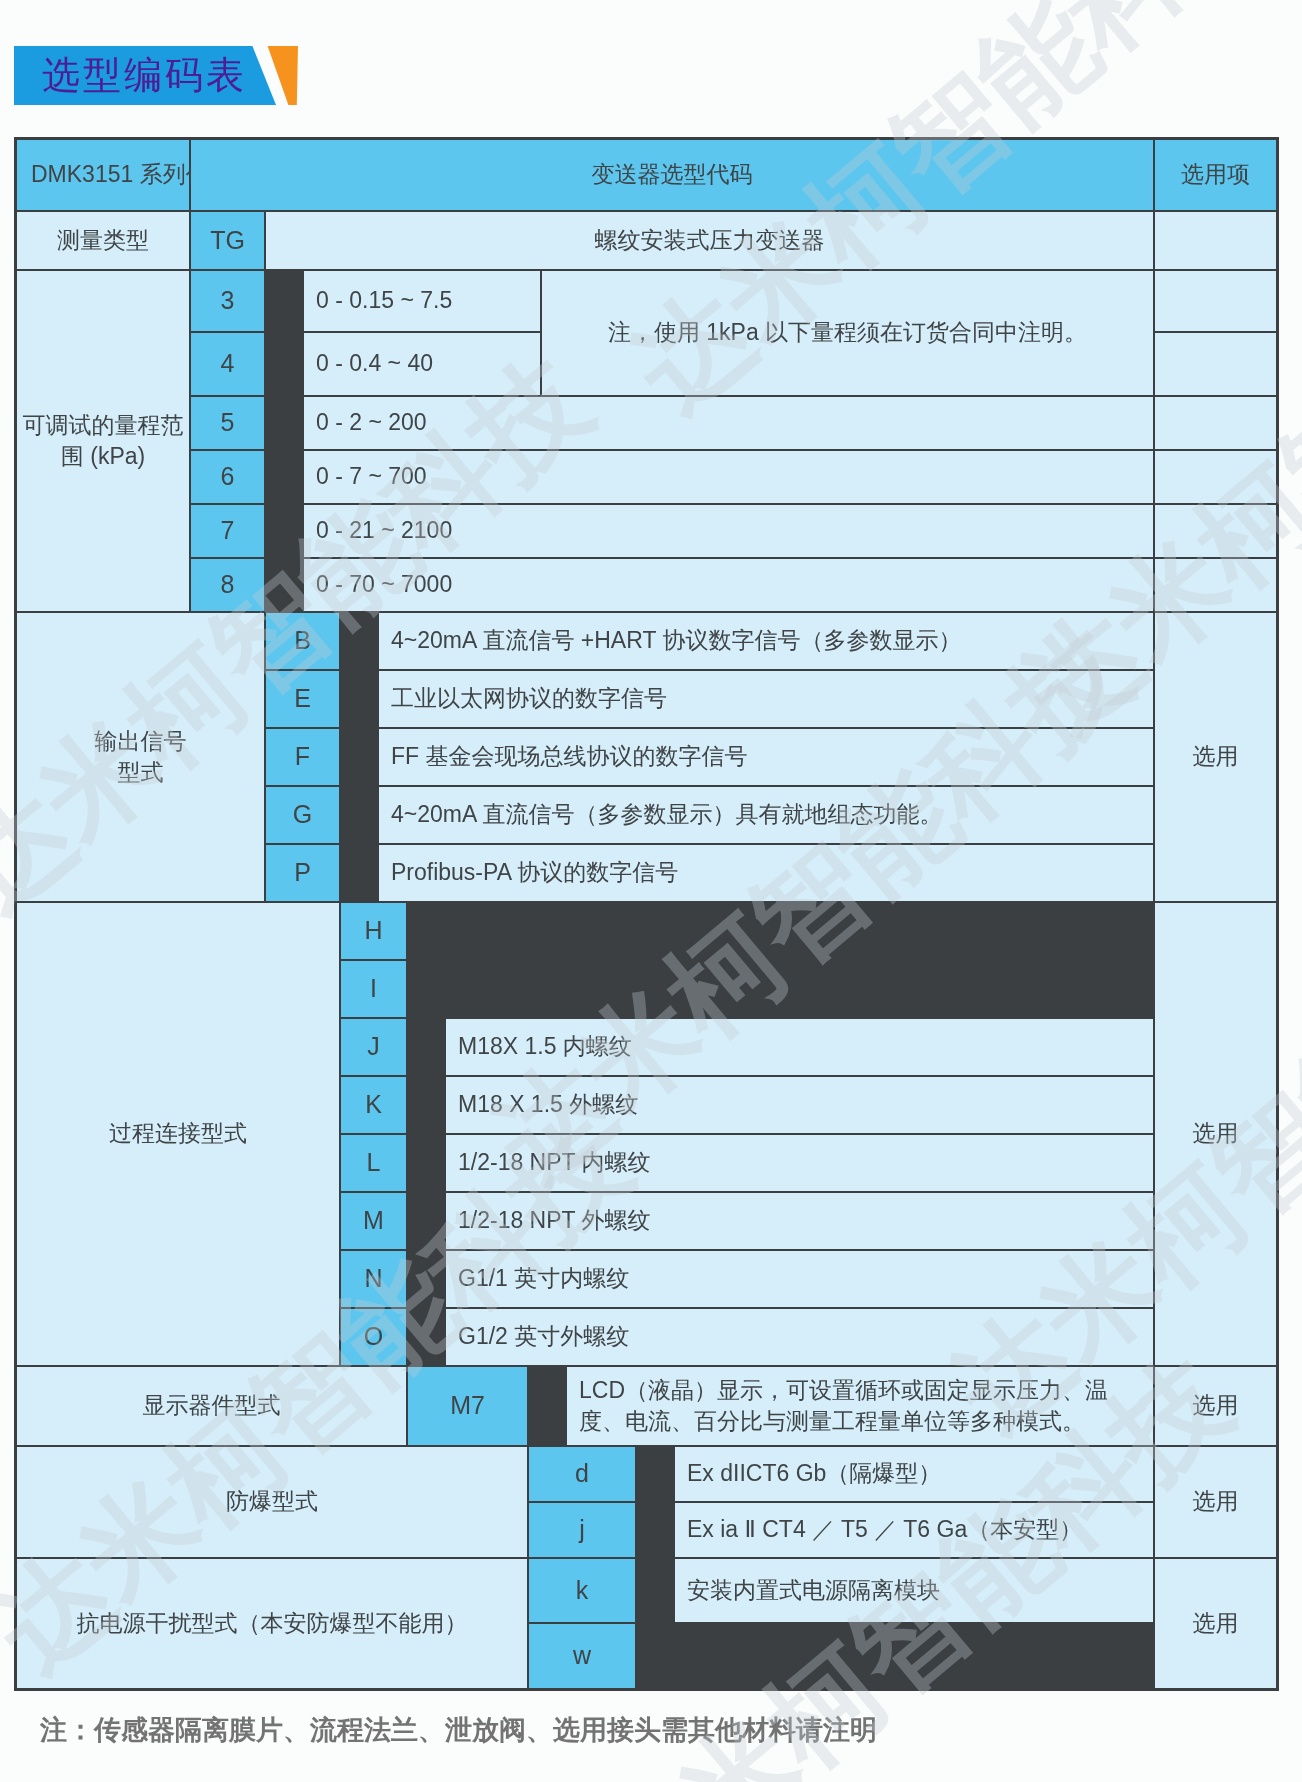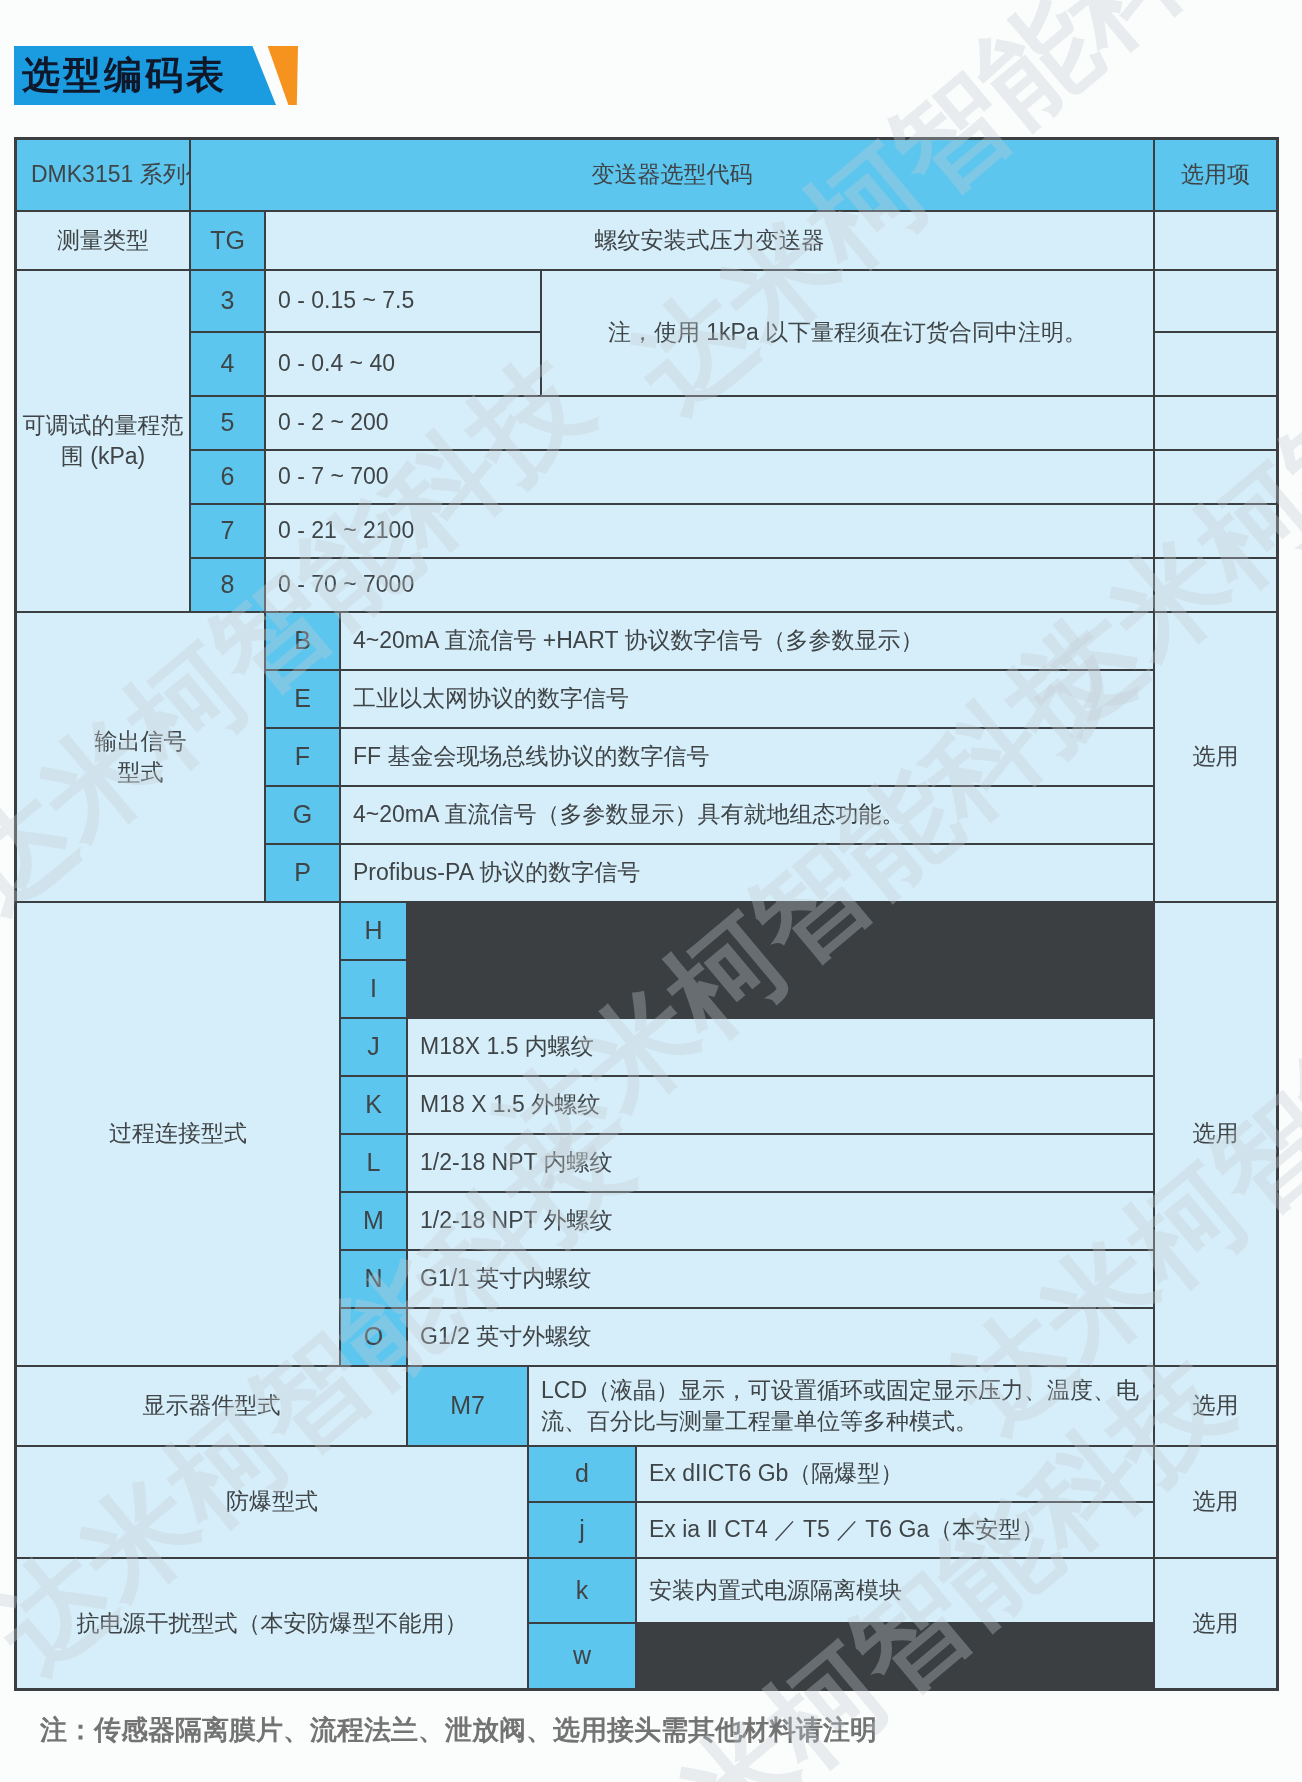--- a/index.html
+++ b/index.html
@@ -10,22 +10,22 @@
     color:#3f4447;
   }
   
   .banner-blue{
     position:absolute;left:14px;top:46px;width:262px;height:59px;
     background:#1b9ce1;
     clip-path:polygon(0 0, 91% 0, 100% 100%, 0 100%);
     display:flex;align-items:center;
   }
   .banner-title{
-    color:#0f172a;font-size:38px;font-weight:bold;letter-spacing:3px;
-    padding-left:8px;white-space:nowrap;
+    color:#4c1d95;font-size:38px;font-weight:normal;letter-spacing:3px;
+    padding-left:28px;white-space:nowrap;
   }
   .banner-orange{
     position:absolute;left:258px;top:46px;width:40px;height:59px;
     background:#f6921e;
     clip-path:polygon(24% 0, 100% 0, 97% 100%, 76% 100%);
   }
   
   .tbl{
     position:absolute;left:14px;top:137px;
     border:3px solid #3b3f42;
@@ -39,21 +39,21 @@
     gap:2px;
   }
   .cell{
     background:#d6eef9;
     display:flex;align-items:center;justify-content:center;
     font-size:23px;line-height:1.35;
     text-align:center;
   }
   .hdr{background:#5cc6ef;}
   .code{background:#5cc6ef;font-size:25px;}
-  .desc{justify-content:flex-start;text-align:left;padding:4px 6px 4px 12px;}
+  .desc{justify-content:flex-start;text-align:left;padding:4px 6px 4px 12px;margin-left:38px;}
   .nowrap{white-space:nowrap;overflow:visible;justify-content:flex-start;padding-left:14px;}
   .narrow span{display:inline-block;max-width:4.5em;}
   
   .wm{
     position:absolute;z-index:6;pointer-events:none;
     font-size:112px;font-weight:bold;color:#c4ccd2;opacity:.33;
     white-space:nowrap;transform:rotate(-40deg);transform-origin:center;
   }
   
   .footnote{

